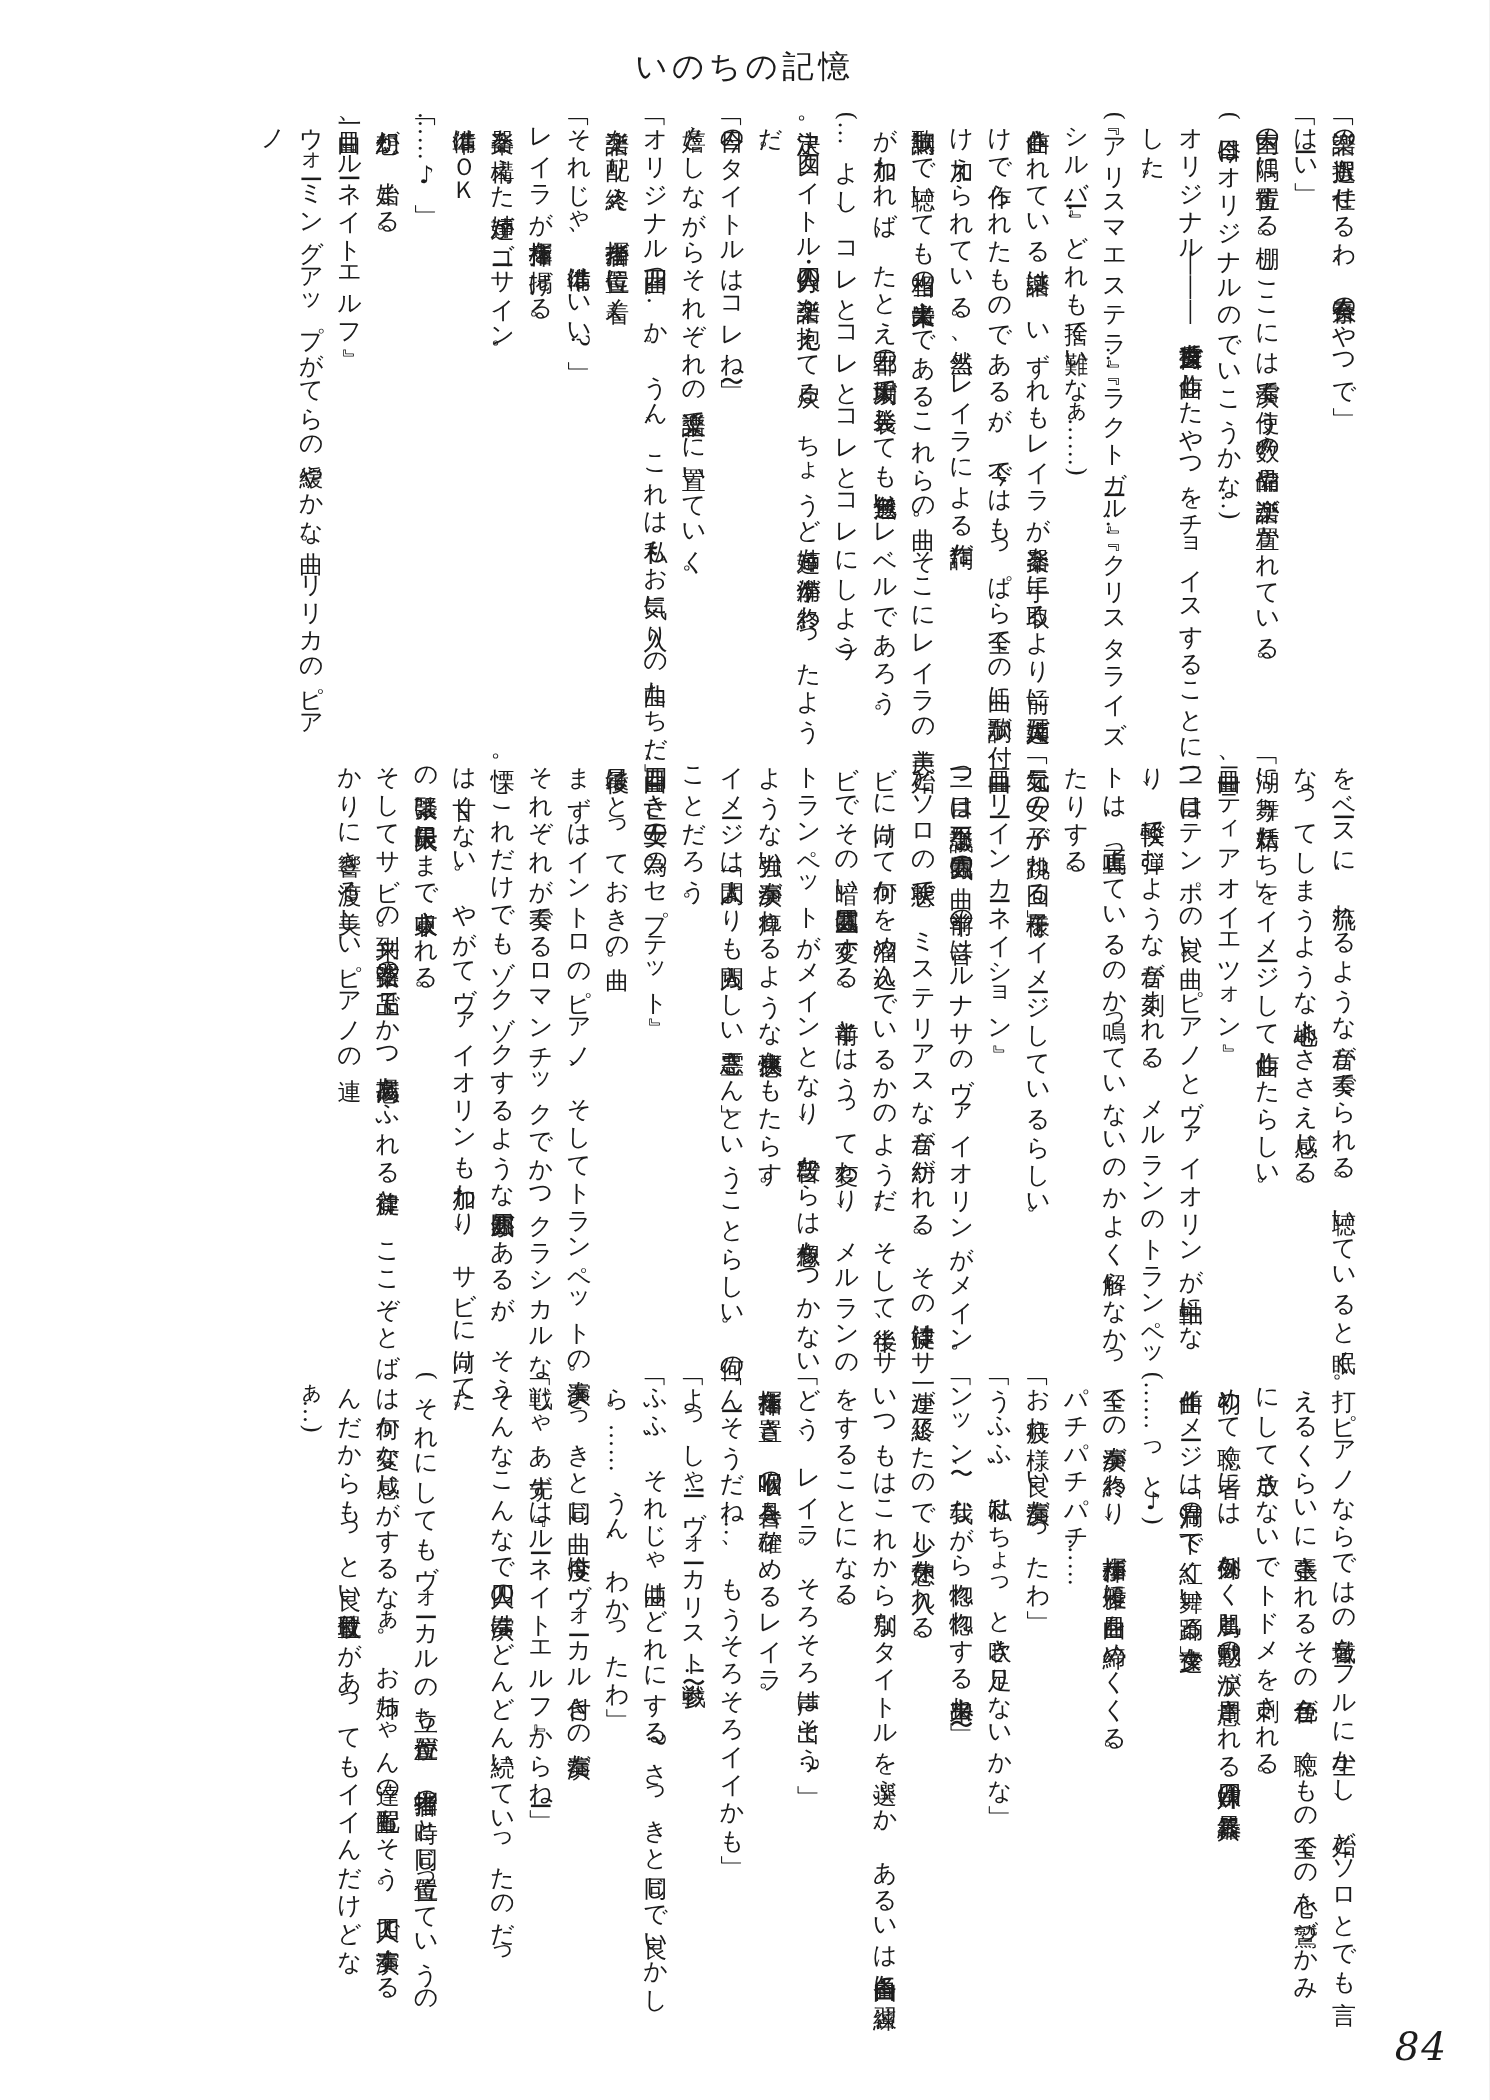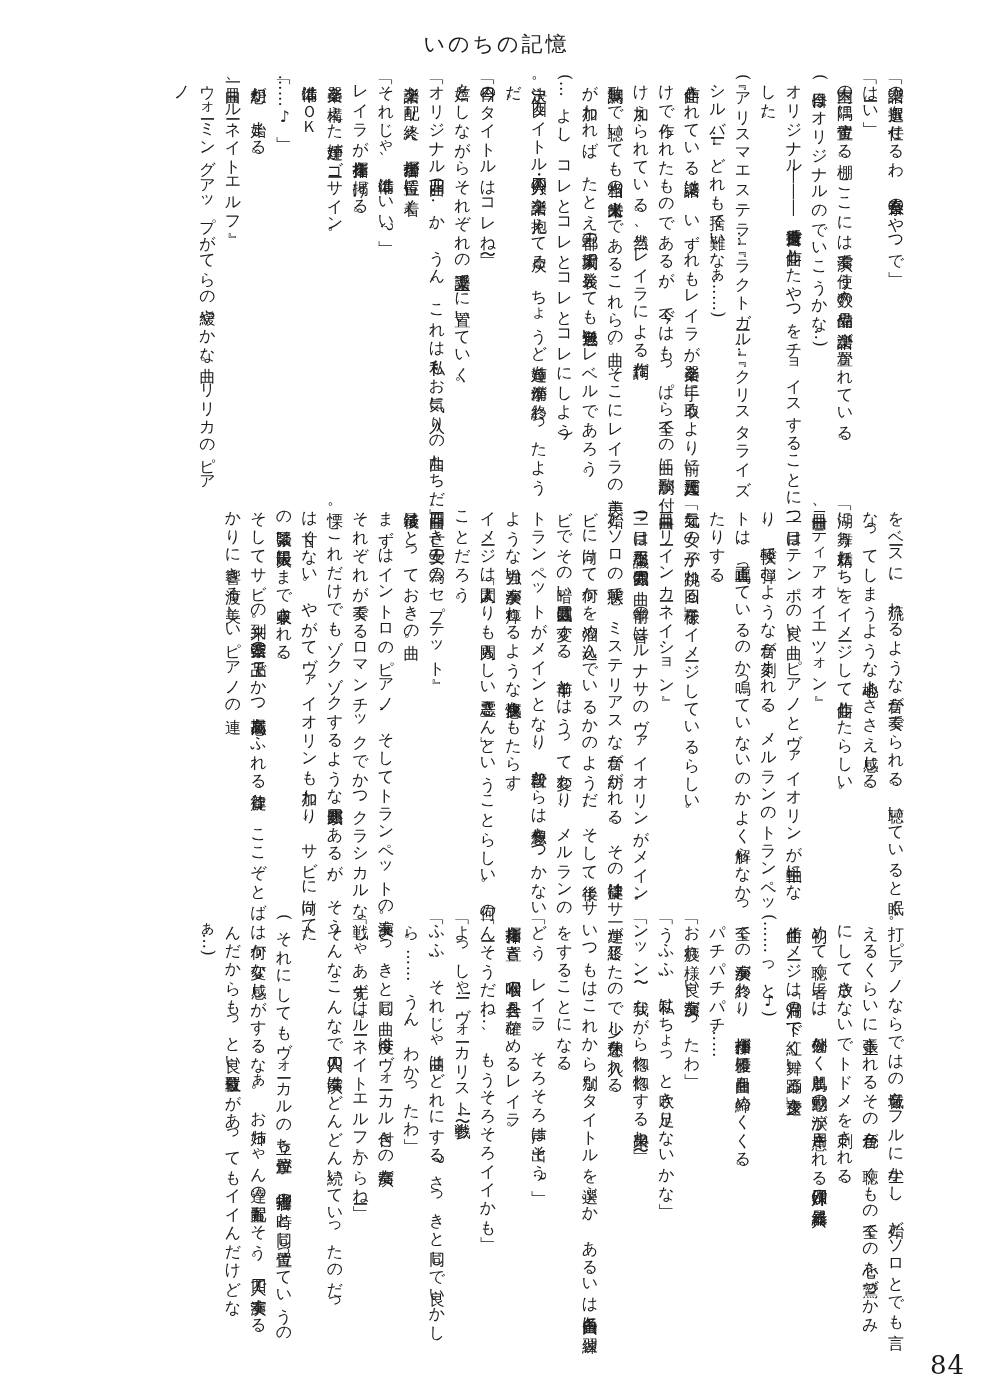--- a/index.html
+++ b/index.html
@@ -42,20 +42,21 @@
   .band p {
     margin: 0;
     padding: 0;
   }
   .page-number {
     position: absolute;
     right: 28px;
     bottom: 20px;
     font-size: 26px;
     letter-spacing: 1px;
+    font-style: italic;
   }
 </style>
 </head>
 <body>
 
 <div class="page">
   <div class="title">いのちの記憶</div>
 
   <div class="band band-1">
       <p>「楽譜の選択も任せるわ、合奏系のやつで」</p>

